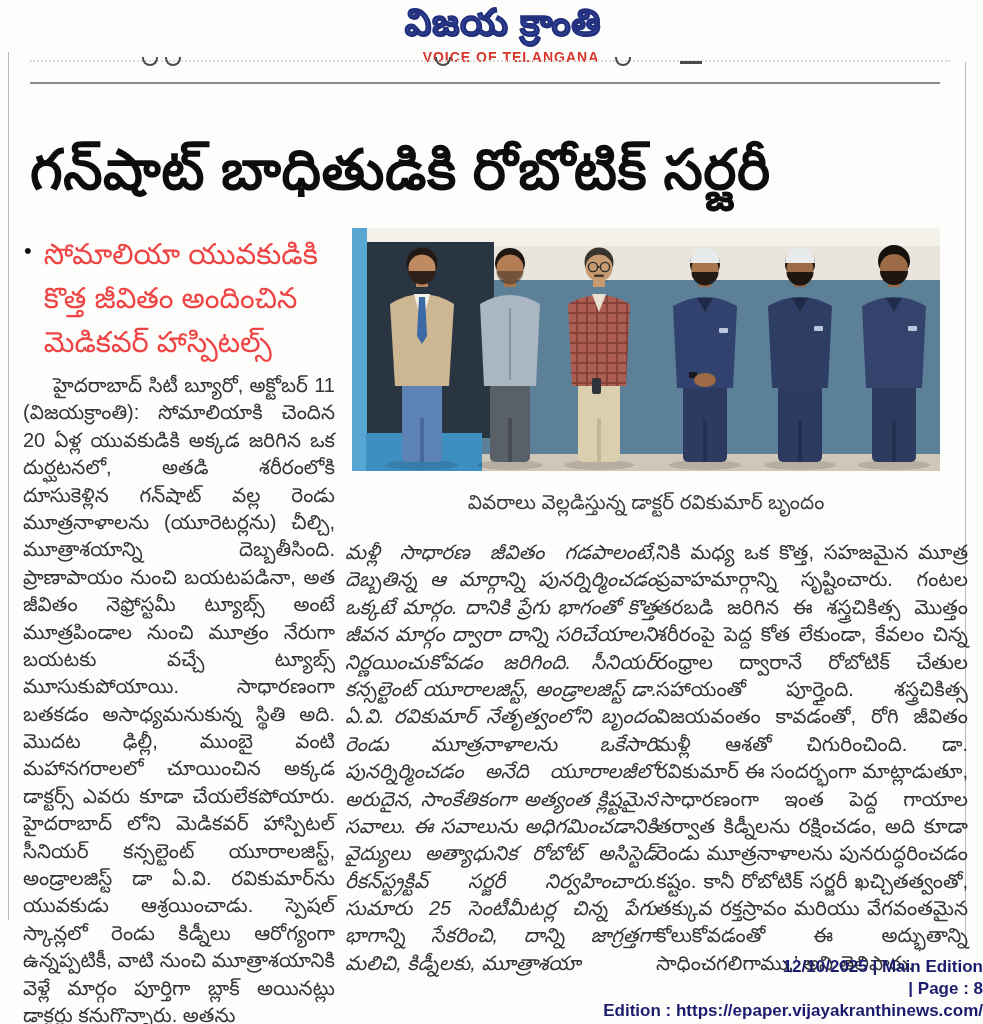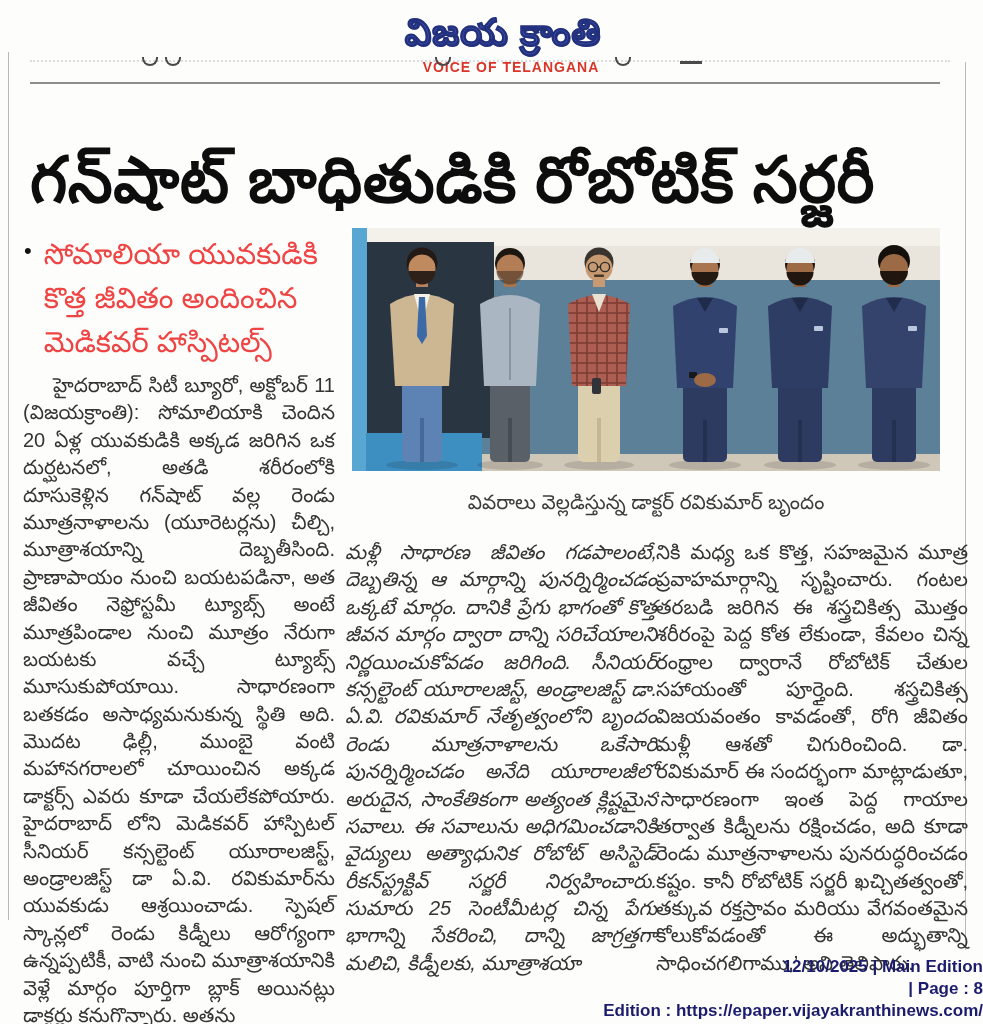--- a/index.html
+++ b/index.html
@@ -3,21 +3,21 @@
 <meta charset="utf-8">
 <style>
   html,body { margin:0; padding:0; background:#ffffff; }
   .page {
     position:relative; width:983px; height:1024px; margin:0 auto;
     background:#fdfdfb; overflow:hidden;
     font-family:"Liberation Sans", sans-serif; color:#222;
   }
 
   
-  .masthead { position:absolute; top:12px; left:0; right:0; text-align:center;padding-left:23px; }
+  .masthead { position:absolute; top:2px; left:0; right:0; text-align:center;padding-left:23px; }
   .masthead-inner { display:inline-block; position:relative; }
   .logo-text {
     font-size:37px; font-weight:bold; letter-spacing:1px;
     color:#4256ac; -webkit-text-stroke:1.2px #22307d;
     text-shadow:1px 1px 0 #22307d;
   }
   .tagline {
     text-align:right; font-size:14px; font-weight:bold; letter-spacing:1px;
     color:#d9352b; margin-top:-4px; padding-right:2px;
   }
@@ -30,21 +30,21 @@
                   border-top:2px dotted #dcdcdc; }
   .crop-mark { position:absolute; top:-5px; width:12px; height:7px;
                border:2px solid #4a4a4a; border-top:none; border-radius:0 0 10px 10px; }
   .crop-mark.m1{ left:112px; } .crop-mark.m2{ left:135px; }
   .crop-mark.m3{ left:405px; } .crop-mark.m4{ left:585px; }
   .crop-dash { position:absolute; top:-1px; left:650px; width:22px; height:3px; background:#4a4a4a; }
 
   
   .headline {
     position:absolute; top:94px; left:30px; width:922px;
-    font-size:64px; font-weight:bold; color:#0d0d0d;
+    font-size:56px; font-weight:bold; color:#0d0d0d;
     line-height:1.35; white-space:nowrap; letter-spacing:0.5px;
   }
 
   
   .subhead { position:absolute; top:232px; left:24px; width:312px; display:flex; gap:12px; }
   .subhead .bullet { font-size:22px; color:#111; line-height:1.7; }
   .subhead .sub-text { font-size:29px; color:#ef4444; line-height:1.52; }
 
   
   .bodycol {

